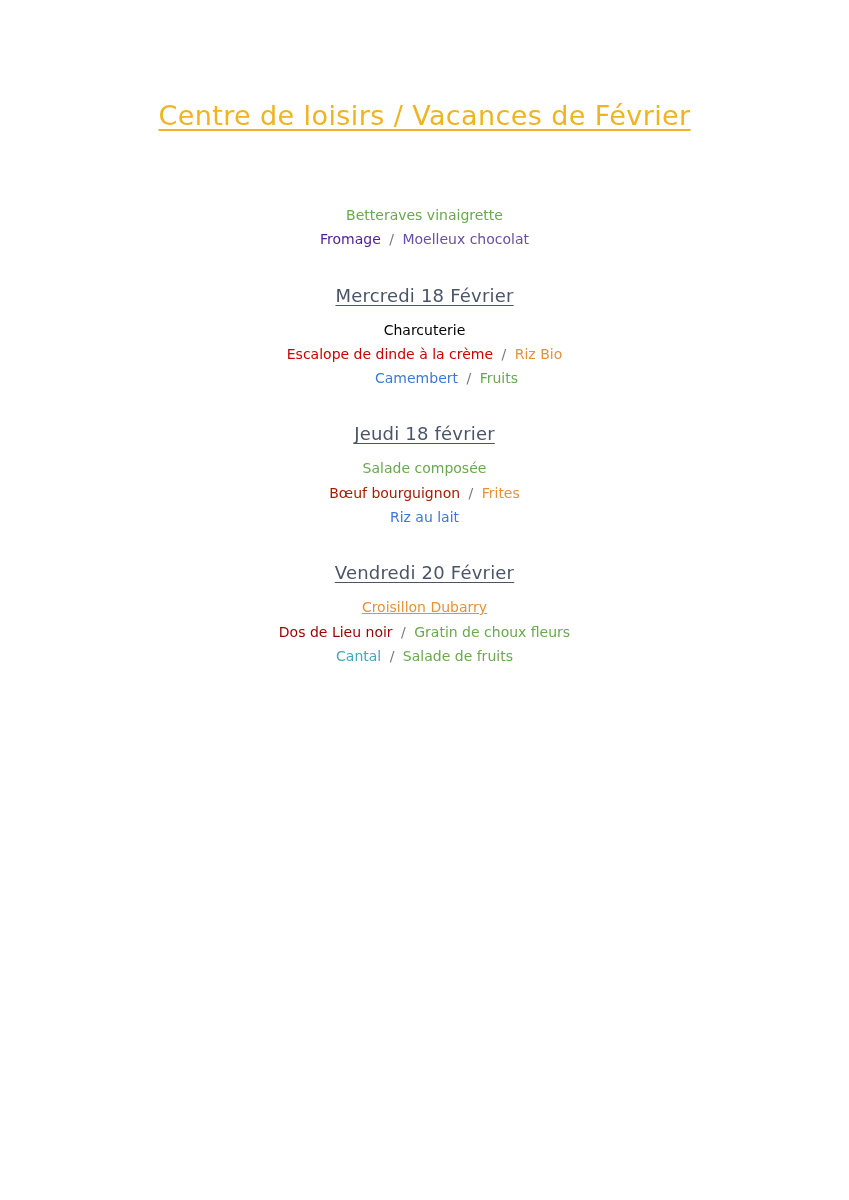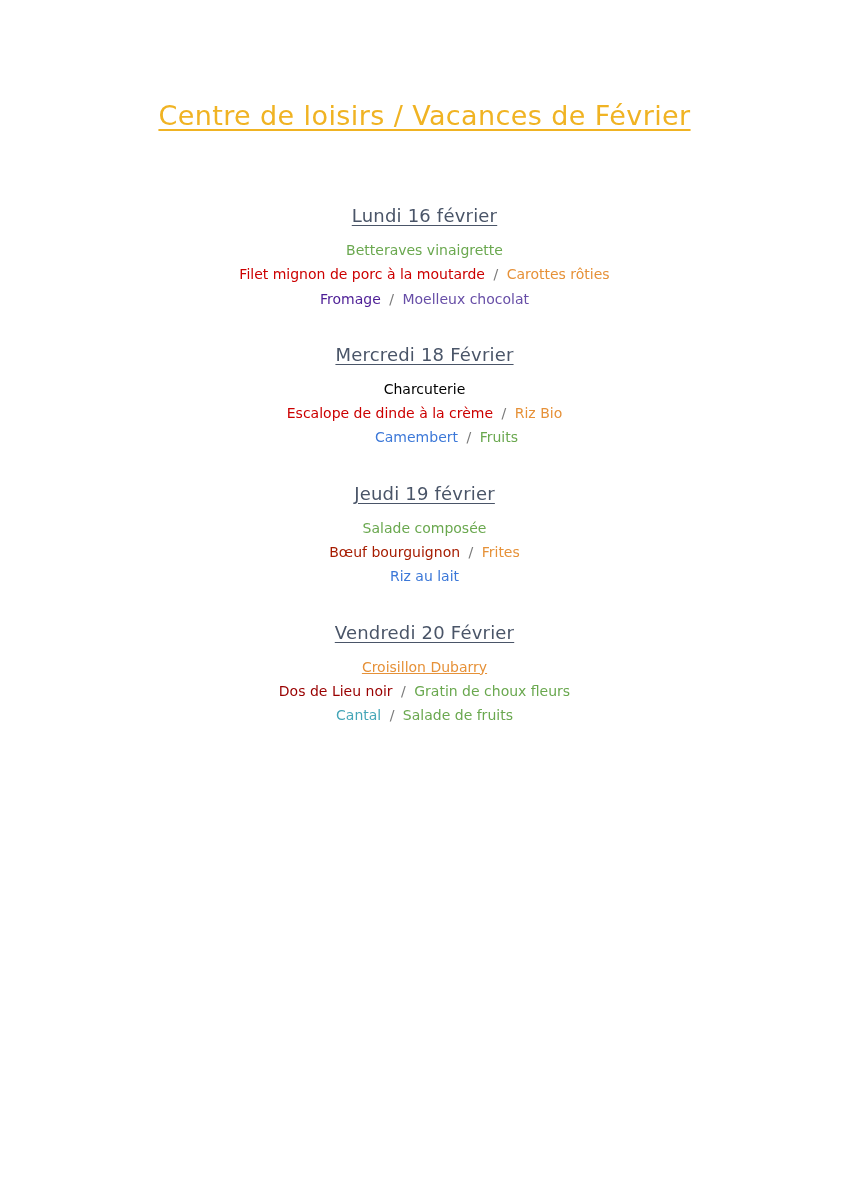--- a/index.html
+++ b/index.html
@@ -66,33 +66,31 @@
 </style>
 </head>
 <body>
 
 <div class="page">
 
   <div class="doc-title" style="color: rgb(240, 179, 35);">Centre de loisirs / Vacances de Février</div>
 
   <div class="menus">
       <div class="day-block">
-        <div class="day-title">Lundi 16 février</div>
         <div class="course-line"><span style="color: rgb(106, 168, 79);">Betteraves vinaigrette</span></div>
-        <div class="course-line"><span style="color: rgb(204, 0, 0);">Filet mignon de porc à la moutarde</span> <span class="sep" style="color: rgb(122, 122, 122);">/</span> <span style="color: rgb(230, 145, 56);">Carottes rôties</span></div>
         <div class="course-line"><span style="color: #4c1d95;">Fromage</span> <span class="sep" style="color: rgb(122, 122, 122);">/</span> <span style="color: rgb(103, 78, 167);">Moelleux chocolat</span></div>
       </div>
       <div class="day-block">
         <div class="day-title">Mercredi 18 Février</div>
         <div class="course-line"><span style="color: rgb(0, 0, 0);">Charcuterie</span></div>
         <div class="course-line"><span style="color: rgb(204, 0, 0);">Escalope de dinde à la crème</span> <span class="sep" style="color: rgb(122, 122, 122);">/</span> <span style="color: rgb(230, 145, 56);">Riz Bio</span></div>
         <div class="course-line"><span style="color: rgb(60, 120, 216); margin-left: 44px;">Camembert</span> <span class="sep" style="color: rgb(122, 122, 122);">/</span> <span style="color: rgb(106, 168, 79);">Fruits</span></div>
       </div>
       <div class="day-block">
-        <div class="day-title">Jeudi 19 février</div>
+        <div class="day-title">Jeudi 18 février</div>
         <div class="course-line"><span style="color: rgb(106, 168, 79);">Salade composée</span></div>
         <div class="course-line"><span style="color: rgb(166, 28, 0);">Bœuf bourguignon</span> <span class="sep" style="color: rgb(122, 122, 122);">/</span> <span style="color: rgb(230, 145, 56);">Frites</span></div>
         <div class="course-line"><span style="color: rgb(60, 120, 216);">Riz au lait</span></div>
       </div>
       <div class="day-block">
         <div class="day-title">Vendredi 20 Février</div>
         <div class="course-line"><span style="color: rgb(230, 145, 56); text-decoration: underline;">Croisillon Dubarry</span></div>
         <div class="course-line"><span style="color: rgb(153, 0, 0);">Dos de Lieu noir</span> <span class="sep" style="color: rgb(122, 122, 122);">/</span> <span style="color: rgb(106, 168, 79); margin-top: 16px;">Gratin de choux fleurs</span></div>
         <div class="course-line"><span style="color: rgb(69, 166, 184);">Cantal</span> <span class="sep" style="color: rgb(122, 122, 122);">/</span> <span style="color: rgb(106, 168, 79);">Salade de fruits</span></div>
       </div>

